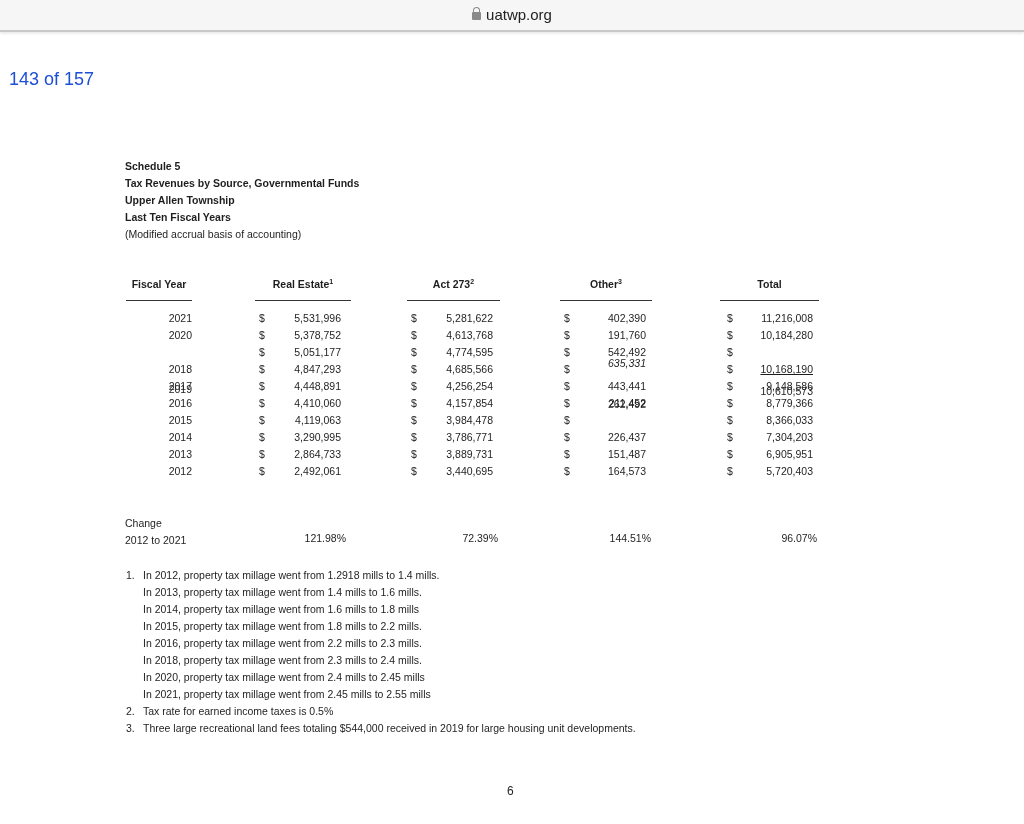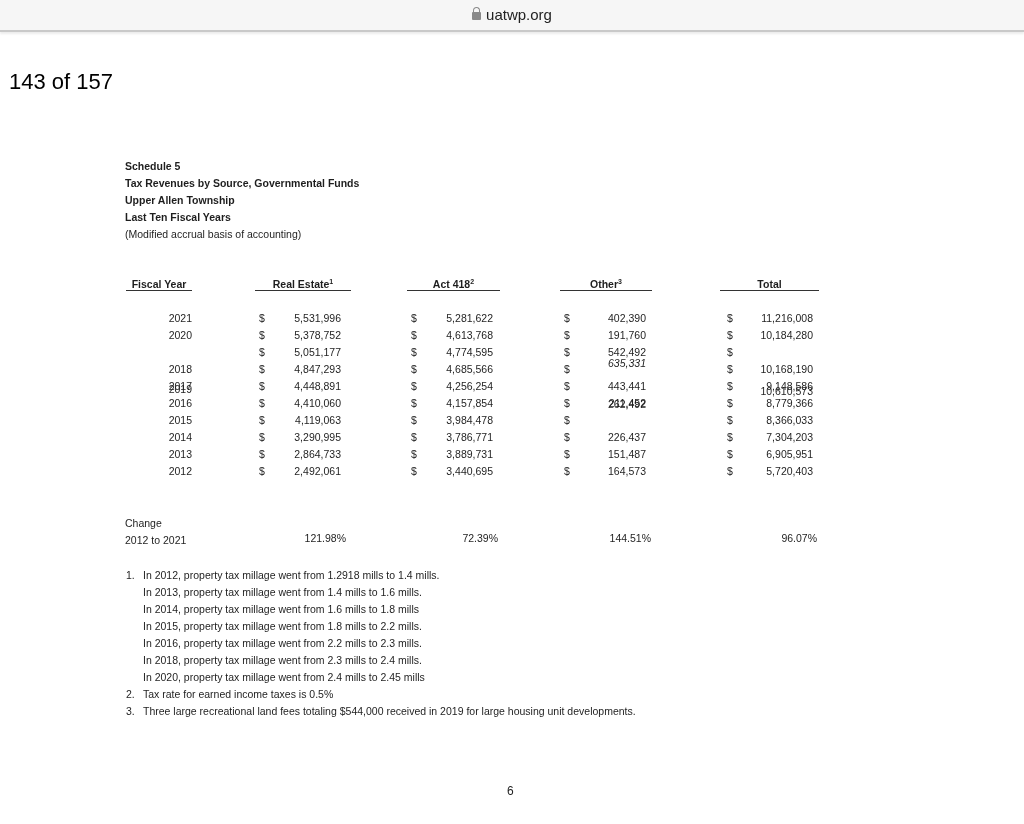--- a/index.html
+++ b/index.html
@@ -22,31 +22,31 @@
   .lock {
     display: inline-block; position: relative; width: 9px; height: 8px;
     background: #8a8a8a; border-radius: 1px; margin-right: 5px; top: 0px;
   }
   .lock::before {
     content: ""; position: absolute; left: 1px; top: -5px; width: 5px; height: 5px;
     border: 1.5px solid #8a8a8a; border-bottom: none; border-radius: 4px 4px 0 0;
   }
   .page-counter {
     position: absolute; left: 9px; top: 69px;
-    font-size: 22px; color: #000000;
+    font-size: 18px; color: #1d4ed8;
   }
   .doc {
     font-family: "Liberation Sans", sans-serif;
     font-size: 10.5px; color: #1e1e1e;
   }
   .hdr { position: absolute; left: 125px; top: 158px; line-height: 17px; }
   .hdr .b { font-weight: bold; }
   .col-head {
     position: absolute; top: 278px; font-weight: bold; text-align: center;
-    border-bottom: 1.5px solid #333; padding-bottom: 0;
+    border-bottom: 1.5px solid #333; padding-bottom: 10px;
   }
   sup { font-size: 7px; vertical-align: 4px; }
   .year { position: absolute; left: 130px; width: 62px; text-align: right; }
   .dollar { position: absolute; width: 10px; }
   .amt { position: absolute; text-align: right; }
   .change-label { position: absolute; left: 125px; top: 515px; line-height: 17px; }
   .pct { position: absolute; top: 532px; text-align: right; }
   .notes { position: absolute; left: 126px; top: 567px; line-height: 17px; }
   .note-sub { padding-left: 17px; }
   .pagenum { position: absolute; left: 507px; top: 784px; font-size: 12px; }
@@ -71,21 +71,21 @@
     <div>(Modified accrual basis of accounting)</div>
   </div>
 
   <div class="col-head" style="left:126px;width:66px;">
     <span>Fiscal Year</span>
   </div>
   <div class="col-head" style="left:255px;width:96px;">
     <span>Real Estate</span><sup>1</sup>
   </div>
   <div class="col-head" style="left:407px;width:93px;">
-    <span>Act 418</span><sup>2</sup>
+    <span>Act 273</span><sup>2</sup>
   </div>
   <div class="col-head" style="left:560px;width:92px;">
     <span>Other</span><sup>3</sup>
   </div>
   <div class="col-head" style="left:720px;width:99px;">
     <span>Total</span>
   </div>
 
   <div id="rows">
       <div class="year" style="top: 312px;">2021</div>
@@ -116,21 +116,21 @@
       <div class="dollar" style="left: 727px; top: 346px;">$</div>
       <div class="amt" style="left: 745px; width: 68px; top: 346px; margin-top: 39px;">10,610,573</div>
       <div class="year" style="top: 363px;">2018</div>
       <div class="dollar" style="left: 259px; top: 363px;">$</div>
       <div class="amt" style="left: 270px; width: 71px; top: 363px;">4,847,293</div>
       <div class="dollar" style="left: 411px; top: 363px;">$</div>
       <div class="amt" style="left: 420px; width: 73px; top: 363px;">4,685,566</div>
       <div class="dollar" style="left: 564px; top: 363px;">$</div>
       <div class="amt" style="left: 580px; width: 66px; top: 357px; font-style: italic;">635,331</div>
       <div class="dollar" style="left: 727px; top: 363px;">$</div>
-      <div class="amt" style="left: 745px; width: 68px; top: 363px;">10,168,190</div>
+      <div class="amt" style="left: 745px; width: 68px; top: 363px; text-decoration: underline;">10,168,190</div>
       <div class="year" style="top: 380px;">2017</div>
       <div class="dollar" style="left: 259px; top: 380px;">$</div>
       <div class="amt" style="left: 270px; width: 71px; top: 380px;">4,448,891</div>
       <div class="dollar" style="left: 411px; top: 380px;">$</div>
       <div class="amt" style="left: 420px; width: 73px; top: 380px;">4,256,254</div>
       <div class="dollar" style="left: 564px; top: 380px;">$</div>
       <div class="amt" style="left: 580px; width: 66px; top: 380px;">443,441</div>
       <div class="dollar" style="left: 727px; top: 380px;">$</div>
       <div class="amt" style="left: 745px; width: 68px; top: 380px;">9,148,586</div>
       <div class="year" style="top: 397px;">2016</div>
@@ -190,18 +190,19 @@
   <div class="pct" style="left:760px;width:57px;">96.07%</div>
 
   <div class="notes" id="notes">
       <div><span style="display: inline-block; width: 17px;">1.</span><span>In 2012, property tax millage went from 1.2918 mills to 1.4 mills.</span></div>
       <div class="note-sub">In 2013, property tax millage went from 1.4 mills to 1.6 mills.</div>
       <div class="note-sub">In 2014, property tax millage went from 1.6 mills to 1.8 mills</div>
       <div class="note-sub">In 2015, property tax millage went from 1.8 mills to 2.2 mills.</div>
       <div class="note-sub">In 2016, property tax millage went from 2.2 mills to 2.3 mills.</div>
       <div class="note-sub">In 2018, property tax millage went from 2.3 mills to 2.4 mills.</div>
       <div class="note-sub">In 2020, property tax millage went from 2.4 mills to 2.45 mills</div>
+      <div class="note-sub">In 2021, property tax millage went from 2.45 mills to 2.55 mills</div>
       <div><span style="display: inline-block; width: 17px;">2.</span><span>Tax rate for earned income taxes is 0.5%</span></div>
       <div><span style="display: inline-block; width: 17px;">3.</span><span>Three large recreational land fees totaling $544,000 received in 2019 for large housing unit developments.</span></div>
     </div>
 
   <div class="pagenum">6</div>
 </div>
 
 </body></html>

